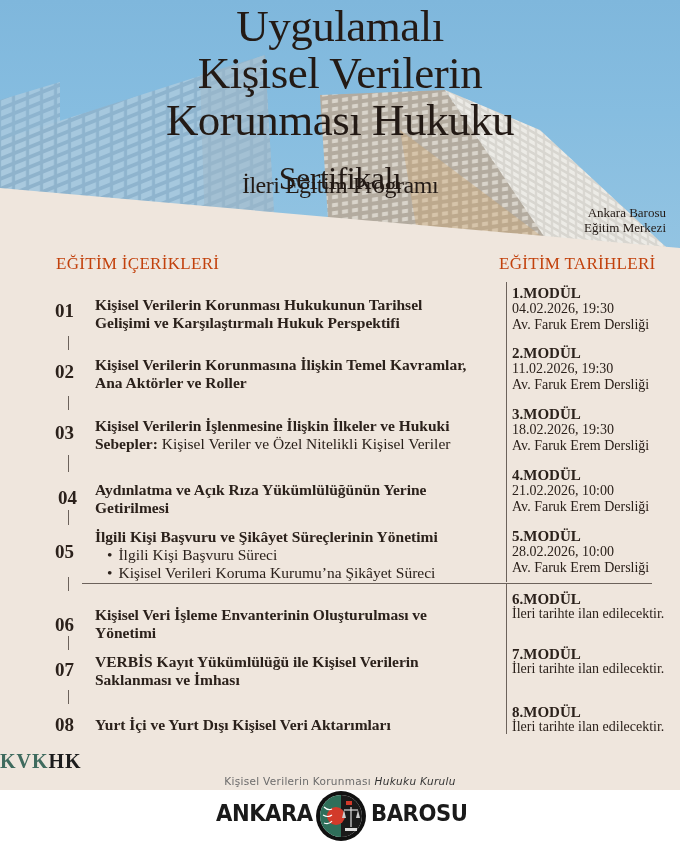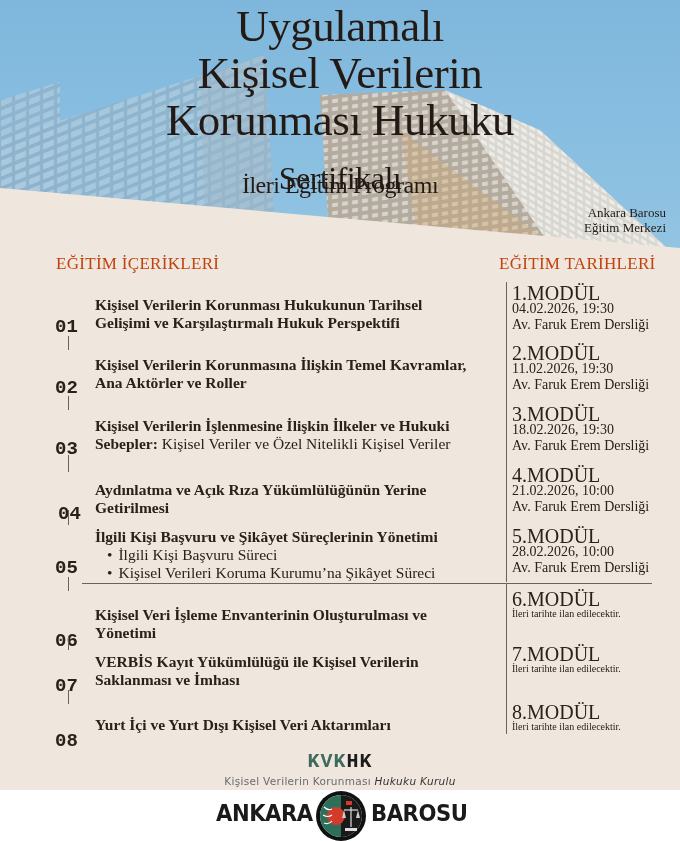--- a/index.html
+++ b/index.html
@@ -33,46 +33,46 @@
   }
 
   
   .sec-head {
     position: absolute; top: 254px; font-family: "Liberation Serif", serif;
     font-size: 17px; color: #c2410c; letter-spacing: 0.3px;
   }
   .sec-left { left: 56px; }
   .sec-right { left: 499px; }
   .num {
-    position: absolute; left: 55px; font-family: Liberation Mono, monospace;
-    font-size: 19px; font-weight: bold; color: #2b211b; margin-top: 16px;
+    position: absolute; left: 55px; font-family: Liberation Serif, serif;
+    font-size: 19px; font-weight: bold; color: #2b211b;
   }
   .item-text {
     position: absolute; left: 95px; font-family: "Liberation Serif", serif;
     font-size: 15.5px; font-weight: bold; line-height: 18px; color: #2b211b;
   }
   .item-text .normal { font-weight: normal; }
   .item-text ul { list-style: none; font-weight: normal; margin-left: 12px; }
   .item-text li::before { content: "•"; margin-right: 6px; }
   .tick {
     position: absolute; left: 68px; width: 1px; background: #6c625b;
   }
 
   
   .vline { position: absolute; left: 506px; width: 1px; background: #6c625b; }
   .hline { position: absolute; left: 82px; top: 583px; width: 570px; height: 1px; background: #6c625b; }
   .mod { position: absolute; left: 512px; font-family: "Liberation Serif", serif; color: #2b211b; }
-  .mod-title { font-size: 20px; font-weight: normal; line-height: 16px; }
+  .mod-title { font-size: 15px; font-weight: bold; line-height: 16px; }
   .mod-date, .mod-place { font-size: 14px; line-height: 16px; }
-  .mod-note { font-size: 10px; line-height: 13px; text-align: center; }
+  .mod-note { font-size: 14px; line-height: 13px; text-align: center; }
 
   
   .kvk {
-    position: absolute; left: 0; top: 750px; width: 680px; text-align: center;
-    font-family: Liberation Mono, monospace; font-size: 20px; font-weight: bold; letter-spacing: 1px;
+    position: absolute; left: 0; top: 750px; width: 680px; 
+    font-family: Liberation Serif, serif; font-size: 20px; font-weight: bold; letter-spacing: 1px;
   }
   .kvk .g { color: #3f6b5e; }
   .kvk .d { color: #1c1c1c; }
   .kvk-sub {
     position: absolute; left: 0; top: 775px; width: 680px; text-align: center;
     font-family: "DejaVu Sans", sans-serif; font-size: 10.5px; color: #6b6b6b; letter-spacing: 0.3px;
   }
   .kvk-sub .d { color: #333; font-style: italic; }
   .footer-white { position: absolute; left: 0; top: 790px; width: 680px; height: 51px; background: #ffffff; }
   .bar-word {

